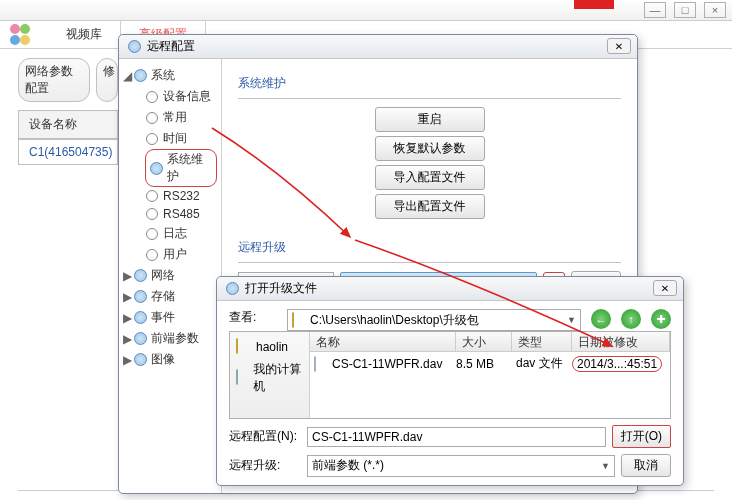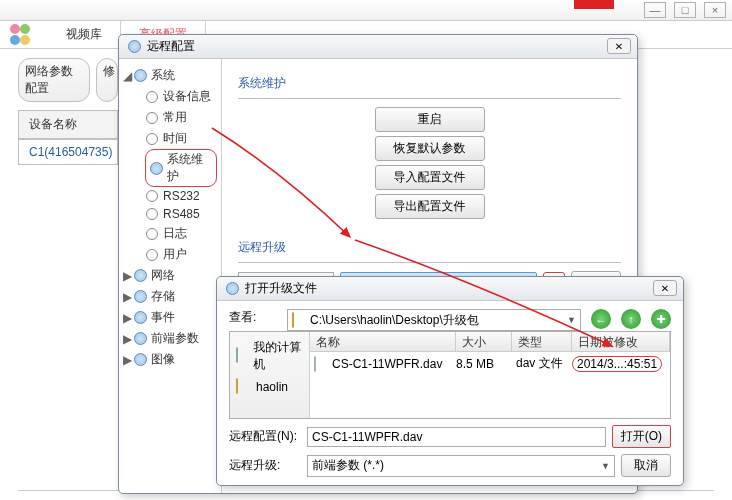--- a/index.html
+++ b/index.html
@@ -269,26 +269,26 @@
         <span style="flex:1;white-space:nowrap;overflow:hidden">C:\Users\haolin\Desktop\升级包</span>
         <span class="arr" style="font-size:9px;color:#555">▼</span>
       </div>
       <div class="navbtn">←</div>
       <div class="navbtn">↑</div>
       <div class="navbtn">✚</div>
     </div>
     <div class="browser">
       <div class="places">
         <div class="place">
+            <span class="pi"><span class="foldericon"></span></span>
+            <span>haolin</span>
+          </div>
+        <div class="place">
             <span class="pi"><span class="pcicon"></span></span>
             <span>我的计算机</span>
-          </div>
-        <div class="place">
-            <span class="pi"><span class="foldericon"></span></span>
-            <span>haolin</span>
           </div>
       </div>
       <div class="flist">
         <div class="flhdr">
           <span class="c-name">名称</span>
           <span class="c-size">大小</span>
           <span class="c-type">类型</span>
           <span class="c-date">日期被修改</span>
         </div>
         <div class="frow">

